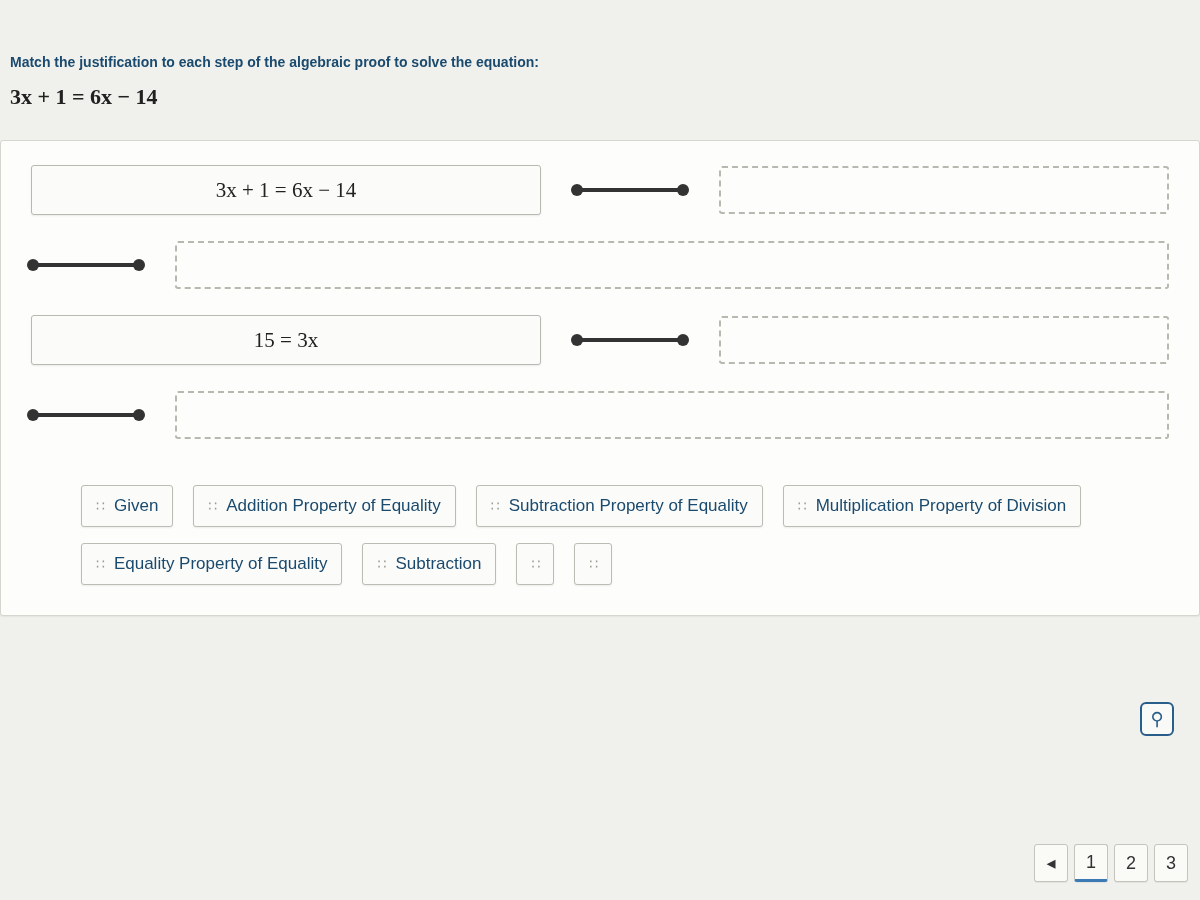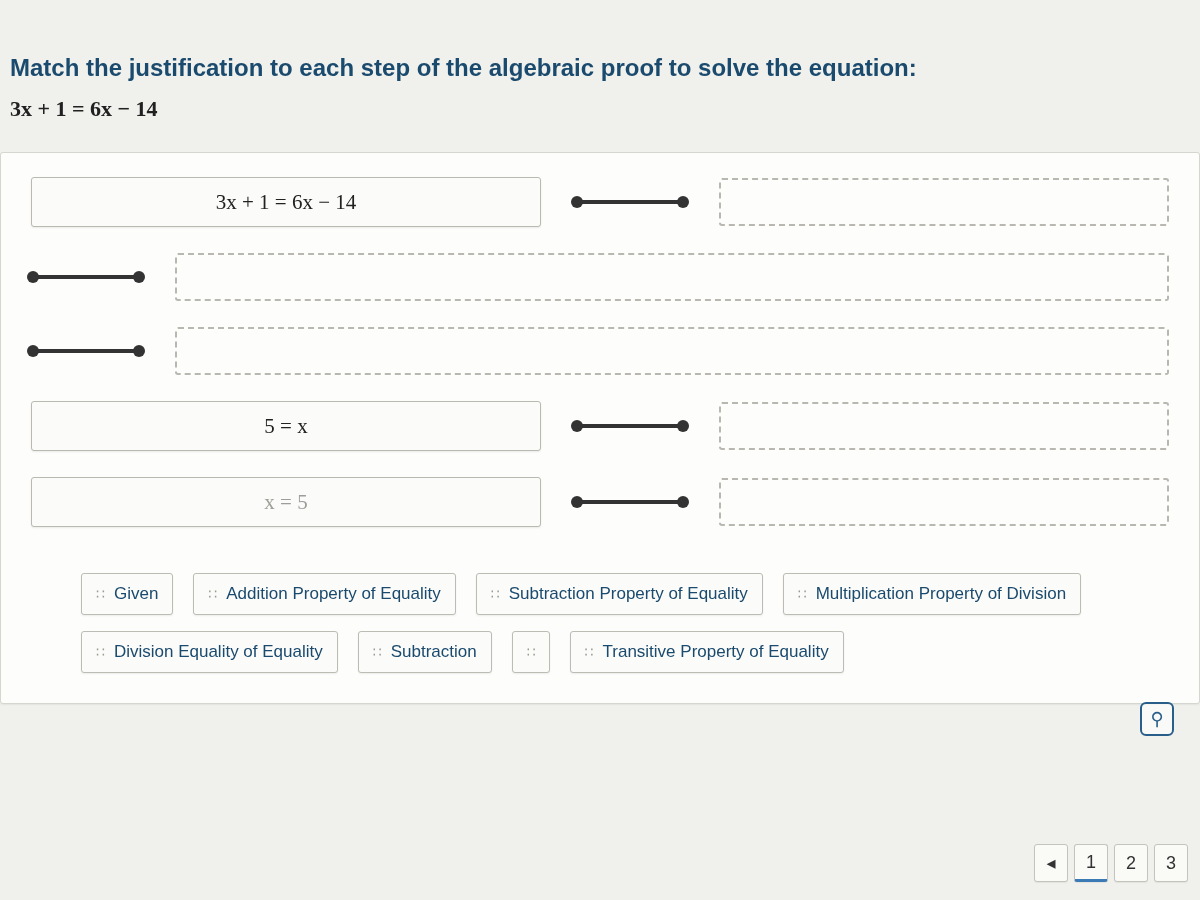--- a/index.html
+++ b/index.html
@@ -9,21 +9,21 @@
   background: #f0f0ec;
   font-family: Arial, sans-serif;
   overflow: hidden;
   position: relative;
 }
 .prompt-area {
   padding: 54px 10px 10px 10px;
 }
 .prompt-line {
   color: #1a4a6e;
-  font-size: 24px;
+  font-size: 14px;
   font-weight: bold;
   margin-bottom: 14px;
 }
 .equation-line {
   color: #212121;
   font-family: 'Cambria Math', 'Times New Roman', serif;
   font-size: 22px;
   font-weight: bold;
 }
 .card {
@@ -162,35 +162,30 @@
       <div class="connector"></div>
       <div class="drop-zone"></div>
     </div>
 
     <div class="row">
       <div class="connector"></div>
       <div class="drop-zone"></div>
     </div>
 
     <div class="row">
-      <div class="connector"></div>
-      <div class="drop-zone"></div>
-    </div>
-
-    <div class="row">
-      <div class="step-box">5 = x</div>
-      <div class="connector"></div>
-      <div class="drop-zone"></div>
-    </div>
-
-    <div class="row">
-      <div class="step-box faded">x = 5</div>
-      <div class="connector"></div>
-      <div class="drop-zone"></div>
-    </div>
+      <div class="step-box">15 = 3x</div>
+      <div class="connector"></div>
+      <div class="drop-zone"></div>
+    </div>
+
+    <div class="row">
+      <div class="connector"></div>
+      <div class="drop-zone"></div>
+    </div>
+
 
   </div>
 
   <div class="choices">
     <div class="chip">
       <span class="grip">∷</span>
       <span>Given</span>
     </div>
     <div class="chip">
       <span class="grip">∷</span>
@@ -199,32 +194,31 @@
     <div class="chip">
       <span class="grip">∷</span>
       <span>Subtraction Property of Equality</span>
     </div>
     <div class="chip">
       <span class="grip">∷</span>
       <span>Multiplication Property of Division</span>
     </div>
     <div class="chip">
       <span class="grip">∷</span>
-      <span>Division Equality of Equality</span>
+      <span>Equality Property of Equality</span>
     </div>
     <div class="chip">
       <span class="grip">∷</span>
       <span>Subtraction</span>
     </div>
     <div class="chip">
       <span class="grip">∷</span>
     </div>
     <div class="chip">
       <span class="grip">∷</span>
-      <span>Transitive Property of Equality</span>
     </div>
   </div>
 </div>
 
 <div class="accessibility-badge">⚲</div>
 
 <div class="pager">
   <div class="pager-btn">◂</div>
   <div class="pager-btn active">1</div>
   <div class="pager-btn">2</div>

